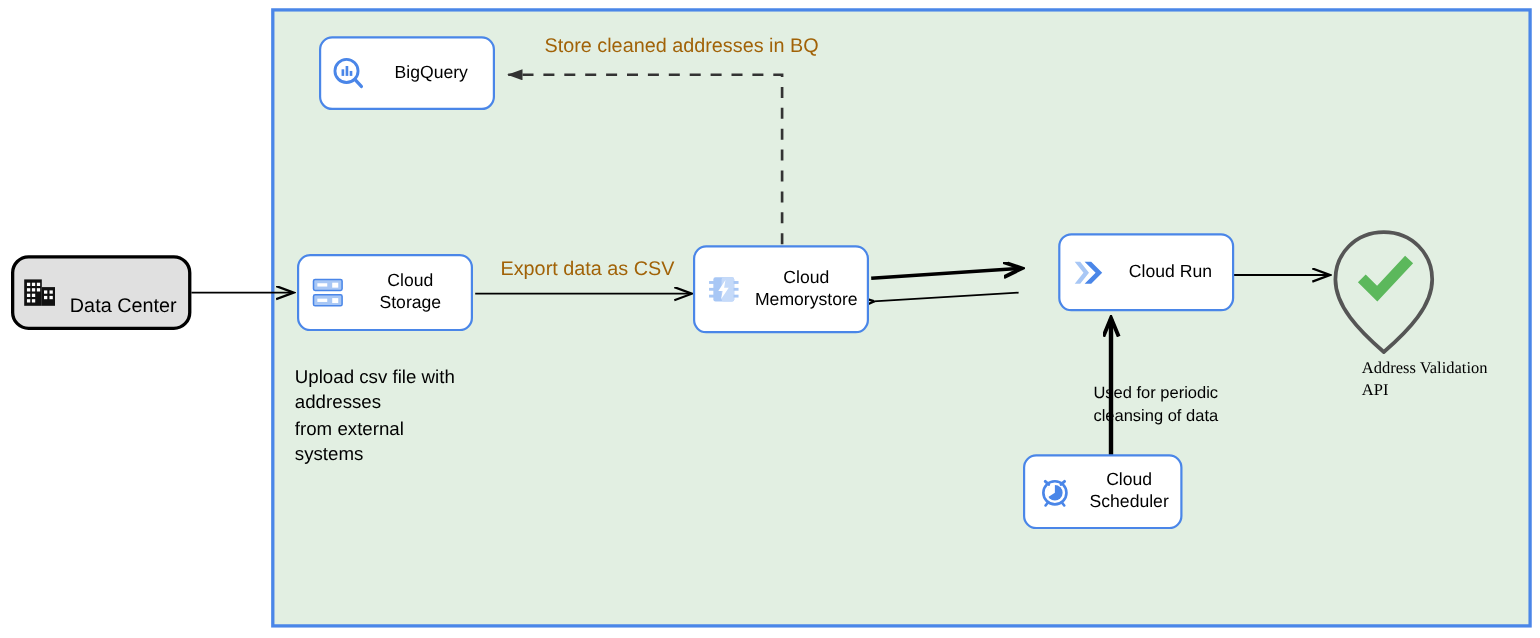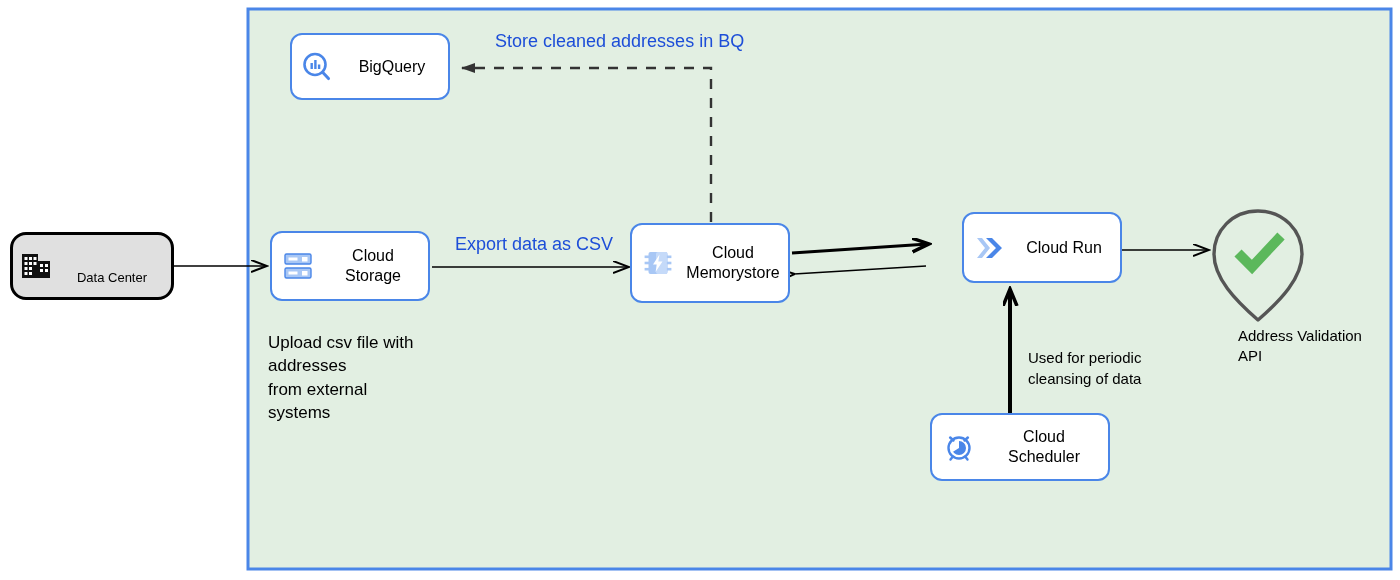--- a/index.html
+++ b/index.html
@@ -46,43 +46,44 @@
     font-size: 16px;
     color: #000000;
     line-height: 1.25;
     padding-right: 6px;
   }
   #node-datacenter {
     background: #e0e0e0;
     border: 3px solid #000000;
     border-radius: 16px;
   }
-  #node-datacenter .lbl { font-size: 13px; margin-top: 24px; }
+  #node-datacenter .lbl { font-size: 18px; margin-top: 24px; }
   .note {
     position: absolute;
     font-size: 17px;
     color: #000000;
     line-height: 1.37;
     white-space: pre-line;
   }
   .note.small {
     font-size: 15px;
   }
   .edge-label {
     position: absolute;
     font-size: 18px;
-    color: #1d4ed8;
+    color: #a16207;
     white-space: nowrap;
   }
   .pin-label {
     position: absolute;
     font-size: 15px;
     color: #000000;
     line-height: 1.3;
     white-space: pre-line;
+    font-family: Liberation Serif, serif;
   }
 </style>
 </head>
 <body>
 
 <div id="canvas">
 
   <svg class="layer" viewBox="0 0 1400 580">
     <defs>
       <marker id="arrowThin" markerWidth="18" markerHeight="18" refX="15" refY="6" orient="auto" markerUnits="userSpaceOnUse">
@@ -199,21 +200,21 @@
   <div class="node" id="node-cloudrun" style="left:930px; top:212px; width:160px; height:71px;margin-left:32px;">
     <span class="ico" style="width:50px;">
       <svg width="34" height="30" viewBox="0 0 34 30">
         <path d="M5,5 L13,15 L5,25 L10,25 L18,15 L10,5 z" fill="#a8c7f5"></path>
         <path d="M14,5 L24,15 L14,25 L20,25 L30,15 L20,5 z" fill="#4a86e8"></path>
       </svg>
     </span>
     <span class="lbl">Cloud Run</span>
   </div>
 
-  <div class="node" id="node-scheduler" style="left:930px; top:413px; width:180px; height:68px;">
+  <div class="node" id="node-scheduler" style="left:930px; top:413px; width:145px; height:68px;">
     <span class="ico" style="width:54px;">
       <svg width="32" height="32" viewBox="0 0 32 32">
         <circle cx="16" cy="17" r="10.5" fill="none" stroke="#4a86e8" stroke-width="2.4"></circle>
         <circle cx="16" cy="17" r="7" fill="#4a86e8"></circle>
         <path d="M16,17 L16,9.2 A7.8,7.8 0 0 0 9.6,21 z" fill="#ffffff"></path>
         <line x1="7.2" y1="6.6" x2="10.4" y2="9.4" stroke="#4a86e8" stroke-width="2.6" stroke-linecap="round"></line>
         <line x1="24.8" y1="6.6" x2="21.6" y2="9.4" stroke="#4a86e8" stroke-width="2.6" stroke-linecap="round"></line>
         <line x1="9.5" y1="26" x2="7.5" y2="28.5" stroke="#4a86e8" stroke-width="2.4" stroke-linecap="round"></line>
         <line x1="22.5" y1="26" x2="24.5" y2="28.5" stroke="#4a86e8" stroke-width="2.4" stroke-linecap="round"></line>
       </svg>
@@ -224,19 +225,19 @@
   <div class="edge-label" style="left:495px; top:31px;">Store cleaned addresses in BQ</div>
 
   <div class="edge-label" style="left:455px; top:234px;">Export data as CSV</div>
 
   <div class="note" style="left:268px; top:331px; width:300px;">Upload csv file with
 addresses
 from external
 systems</div>
 
 
-  <div class="note small" style="left:1028px; top:348px; width:220px;">Used for periodic
+  <div class="note small" style="left:994px; top:348px; width:220px;">Used for periodic
 cleansing of data</div>
 
   <div class="pin-label" style="left:1238px; top:326px; width:160px;">Address Validation
 API</div>
 
 </div>
 
 </body></html>

